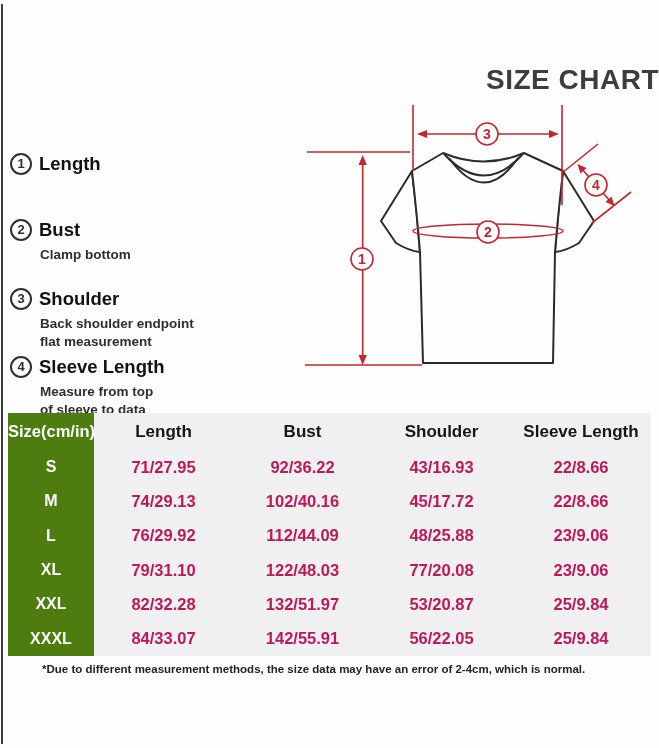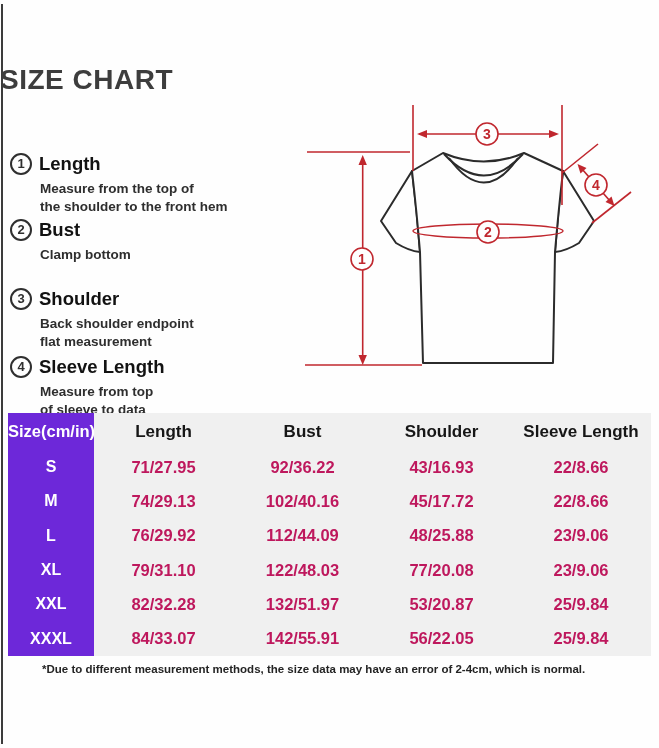--- a/index.html
+++ b/index.html
@@ -2,21 +2,21 @@
 <html><head>
 <meta charset="utf-8">
 <style>
   html,body{margin:0;padding:0;background:#fff;}
   #page{
     position:relative;width:659px;height:748px;background:#fefefe;overflow:hidden;
     font-family:"Liberation Sans",sans-serif;color:#1c1c1c;
   }
   #left-edge{position:absolute;left:1px;top:4px;width:2px;height:740px;background:#3c3c3c;}
   #title{
-    position:absolute;top:64px;left:0;width:100%;text-align:left;
+    position:absolute;top:64px;left:0;width:100%;text-align:right;
     font-size:28px;font-weight:700;color:#3d3d3d;letter-spacing:.5px;
   }
   .legend-item{position:absolute;left:10px;margin-top:29px;}
   .legend-item.i1{top:124px;}
   .legend-item.i2{top:190px;}
   .legend-item.i3{top:259px;}
   .legend-item.i4{top:327px;}
   .num-circle{
     display:inline-block;width:22px;height:22px;box-sizing:border-box;
     border:2px solid #2f2f2f;border-radius:50%;text-align:center;line-height:18px;
@@ -32,21 +32,21 @@
   #diagram{position:absolute;left:280px;top:100px;width:379px;height:290px;}
   #size-table{
     position:absolute;left:8px;top:413px;width:643px;height:243px;
     border-collapse:collapse;background:#f0f0f0;table-layout:fixed;
   }
   #size-table th,#size-table td{
     padding:0;text-align:center;vertical-align:middle;border:none;
   }
   #size-table thead th{height:37px;font-size:17px;font-weight:700;color:#161616;}
   #size-table tbody td{height:34px;font-size:16.5px;font-weight:700;color:#be185d;}
-  #size-table .size-col{background:#6d28d9;color:#fff;}
+  #size-table .size-col{background:#4d7c0f;color:#fff;}
   #size-table thead .size-col{font-size:16.5px;}
   #size-table tbody .size-col{font-size:16px;}
   #footnote{
     position:absolute;left:42px;top:663px;width:580px;
     font-size:11.5px;font-weight:700;color:#242424;
   }
   .red-line{stroke:#c0272e;stroke-width:1.6;fill:none;}
   .red-thin{stroke:#c0272e;stroke-width:1.4;fill:none;}
   .red-fill{fill:#c0272e;stroke:none;}
   .shirt{stroke:#2b2b2b;stroke-width:2;fill:#fefefe;stroke-linejoin:round;}
@@ -60,24 +60,20 @@
 </head>
 <body>
 
 <div id="page">
   <div id="left-edge"></div>
 
   <div id="title">SIZE CHART</div>
 
   <div class="legend-item i1">
     <span class="num-circle">1</span><span class="legend-name">Length</span>
-    <div class="legend-desc">
-      <div>Measure from the top of</div>
-      <div>the shoulder to the front hem</div>
-    </div>
   </div>
   <div class="legend-item i2">
     <span class="num-circle">2</span><span class="legend-name">Bust</span>
     <div class="legend-desc">
       <div>Clamp bottom</div>
     </div>
   </div>
   <div class="legend-item i3">
     <span class="num-circle">3</span><span class="legend-name">Shoulder</span>
     <div class="legend-desc">

